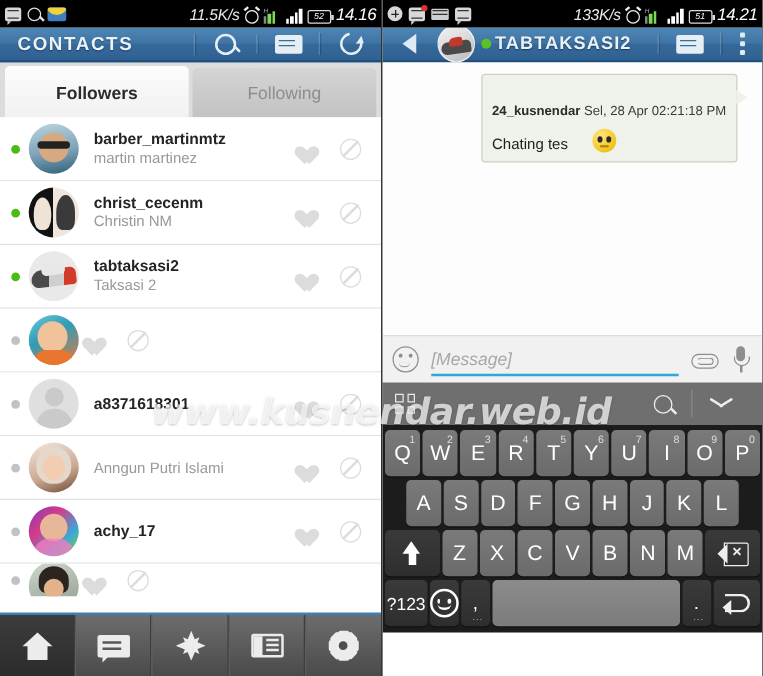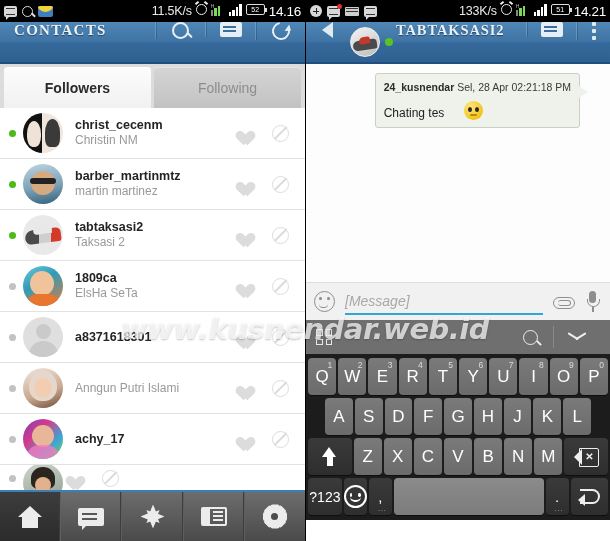--- a/index.html
+++ b/index.html
@@ -12,21 +12,21 @@
   .panel { width:305px; height:541px; position:relative; overflow:hidden; background:#fff; }
   .panel.right { border-left:1px solid #000; }
 
   
   .statusbar {
     height:22px; background:#000; color:#fff;
     display:flex; align-items:center; padding:0 4px;
     font-size:12px; position:relative; z-index:5;
   }
   .sb-left { display:flex; align-items:center; gap:5px; flex:0 0 auto; }
-  .sb-right { margin-left:auto; display:flex; align-items:flex-start; gap:4px; }
+  .sb-right { margin-left:auto; display:flex; align-items:flex-end; gap:4px;font-style:italic; }
   .sb-text { font-size:12.5px; letter-spacing:-0.2px; color:#e9e9e9; }
   .sb-time { font-size:13.5px; color:#fff; letter-spacing:-0.3px; }
   .sicon { display:inline-block; }
   .ico-chat {
     width:13px;height:11px;background:#d8d8d8;border-radius:2px;position:relative;
   }
   .ico-chat:after{content:"";position:absolute;bottom:-3px;left:2px;border-left:3px solid #d8d8d8;border-bottom:3px solid transparent;}
   .ico-chat b{position:absolute;inset:2px;border-top:1px solid #333;border-bottom:1px solid #333;}
   .ico-chat.badge:before{content:"";position:absolute;right:-2px;top:-2px;width:5px;height:5px;background:#e03030;border-radius:50%;}
   .ico-plus{width:12px;height:12px;border-radius:50%;background:#d8d8d8;position:relative;}
@@ -55,26 +55,25 @@
   .ico-sig i:nth-child(1){height:4px;}
   .ico-sig i:nth-child(2){height:6px;}
   .ico-sig i:nth-child(3){height:9px;}
   .ico-sig i:nth-child(4){height:12px;}
   .ico-batt{width:19px;height:11px;border:1.5px solid #ddd;border-radius:2px;position:relative;display:flex;align-items:center;justify-content:center;}
   .ico-batt:after{content:"";position:absolute;right:-3px;top:3px;width:2px;height:4px;background:#ddd;}
   .ico-batt span{font-size:7px;color:#fff;line-height:1;}
 
   
   .actionbar {
-    height:42px;
+    height:28px;
     background:linear-gradient(to bottom,#4f87b6 0%,#3f74a5 48%,#36699b 52%,#2f6091 100%);
-    display:flex; align-items:flex-start; color:#fff;
+    display:flex; align-items:center; color:#fff;
     border-bottom:2px solid #1e4f7d;
     position:relative;
-    font-family:Liberation Serif, serif;
   }
   .ab-title {
     flex:1; display:flex; align-items:center; padding-left:14px;
     font-size:15px; font-weight:bold; letter-spacing:1.3px; color:#eaf2f8;
     text-shadow:0 1px 1px rgba(0,0,0,.45);
   }
   .ab-btn {
     width:50px; display:flex; align-items:center; justify-content:center;
     border-left:1px solid rgba(255,255,255,.18);
     box-shadow:inset 1px 0 0 rgba(0,0,0,.18);
@@ -207,23 +206,23 @@
   .n-gear i{position:absolute;left:50%;top:50%;width:24px;height:9px;margin:-4.5px 0 0 -12px;background:#ececec;border-radius:2px;}
   .n-gear i:nth-child(2){transform:rotate(45deg);}
   .n-gear i:nth-child(3){transform:rotate(90deg);}
   .n-gear i:nth-child(4){transform:rotate(135deg);}
   .n-gear u{position:absolute;left:50%;top:50%;width:17px;height:17px;margin:-8.5px 0 0 -8.5px;background:#ececec;border-radius:50%;}
   .n-gear s{position:absolute;left:50%;top:50%;width:7px;height:7px;margin:-3.5px 0 0 -3.5px;background:#4d4d4d;border-radius:50%;z-index:2;}
 
   
   .chatarea{height:218px;background:#fdfdfd;position:relative;padding:0 8px;}
   .bubble{
-    position:absolute;right:30px;top:9px;max-width:215px;
+    position:absolute;right:20px;top:9px;max-width:215px;
     background:#eef2ea;border:1px solid #c8d2c2;border-radius:3px;
-    padding:6px 8px 7px 8px;
+    padding:22px 8px 7px 8px;
   }
   .bubble:after{
     content:"";position:absolute;right:-9px;top:12px;
     border-left:9px solid #eef2ea;border-top:6px solid transparent;border-bottom:6px solid transparent;
   }
   .b-head{font-size:10.5px;color:#2b2b2b;white-space:nowrap;line-height:14px;}
   .b-head .who{font-weight:bold;}
   .b-head .when{color:#3a3a3a;}
   .b-body{display:flex;align-items:flex-end;gap:20px;margin-top:7px;}
   .b-text{font-size:12px;color:#1e1e1e;}
@@ -359,37 +358,37 @@
 
     <div class="tabs">
       <div class="tab active">Followers</div>
       <div class="tab inactive">Following</div>
     </div>
 
     <div class="list">
 
       <div class="row">
         <span class="dot on"></span>
+        <span class="av av-b"></span>
+        <div class="names">
+          <div class="uname">barber_martinmtz</div>
+          <div class="rname">martin martinez</div>
+        </div>
+        <div class="acts">
+          <span class="heart"></span>
+          <span class="block"></span>
+        </div>
+      </div>
+
+      <div class="row">
+        <span class="dot on"></span>
         <span class="av av-a"></span>
         <div class="names">
           <div class="uname">christ_cecenm</div>
           <div class="rname">Christin NM</div>
-        </div>
-        <div class="acts">
-          <span class="heart"></span>
-          <span class="block"></span>
-        </div>
-      </div>
-
-      <div class="row">
-        <span class="dot on"></span>
-        <span class="av av-b"></span>
-        <div class="names">
-          <div class="uname">barber_martinmtz</div>
-          <div class="rname">martin martinez</div>
         </div>
         <div class="acts">
           <span class="heart"></span>
           <span class="block"></span>
         </div>
       </div>
 
       <div class="row">
         <span class="dot on"></span>
         <span class="av av-c"></span>
@@ -399,24 +398,20 @@
         </div>
         <div class="acts">
           <span class="heart"></span>
           <span class="block"></span>
         </div>
       </div>
 
       <div class="row">
         <span class="dot off"></span>
         <span class="av av-d"></span>
-        <div class="names">
-          <div class="uname">1809ca</div>
-          <div class="rname">ElsHa SeTa</div>
-        </div>
         <div class="acts">
           <span class="heart"></span>
           <span class="block"></span>
         </div>
       </div>
 
       <div class="row">
         <span class="dot off"></span>
         <span class="av av-e"></span>
         <div class="names">

